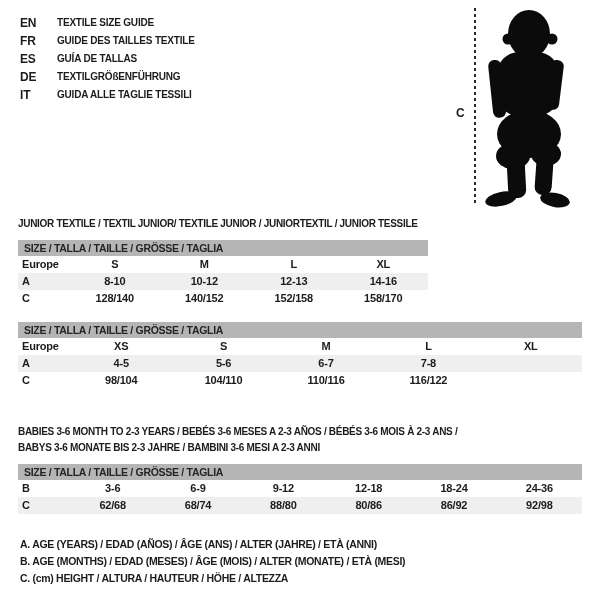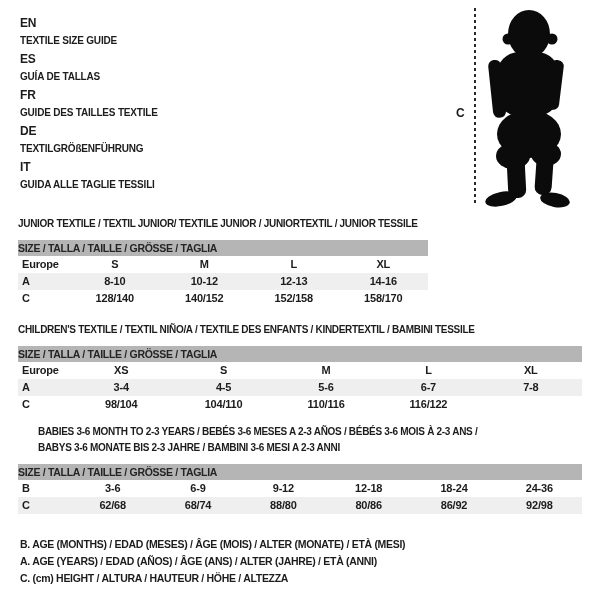--- a/index.html
+++ b/index.html
@@ -13,70 +13,70 @@
   html,body{width:600px;height:600px;}
   body{
     position:relative;
     background:var(--page-bg);
     font-family:"Liberation Sans","DejaVu Sans",sans-serif;
     color:var(--text);
     overflow:hidden;
   }
   
   .lang-list{position:absolute;left:20px;top:14px;}
-  .lang-row{display:flex;line-height:18px;flex-direction:column;}
+  .lang-row{display:flex;line-height:18px;}
   .lang-code{width:37px;font-size:12px;font-weight:700;letter-spacing:-0.2px;}
   .lang-label{font-size:10px;font-weight:700;letter-spacing:-0.2px;white-space:nowrap;}
   
   .dash-line{
     position:absolute;left:474px;top:8px;width:2px;height:198px;
     background:repeating-linear-gradient(to bottom,#2a2a2a 0 3px,transparent 3px 6px);
   }
   .c-label{position:absolute;left:456px;top:106px;font-size:12px;font-weight:700;}
   .baby-svg{position:absolute;left:483px;top:8px;width:90px;height:200px;}
   
   .tbl{position:absolute;left:18px;width:564px;}
   #table-0{top:216px;}
   #table-1{top:322px;}
   #table-2{top:424px;}
   .tbl-title{margin-bottom:8px;}
   .tbl-title-line{
     font-size:10px;font-weight:700;letter-spacing:-0.3px;
     line-height:16px;white-space:nowrap;
   }
-  #table-2 .tbl-title-line{white-space:normal;margin-left:20px;}
+  #table-2 .tbl-title-line{white-space:normal;}
   .size-bar{
     height:16px;line-height:16px;background:var(--bar-bg);
-    padding-left:0;font-size:10.5px;font-weight:700;letter-spacing:-0.3px;
+    padding-left:6px;font-size:10.5px;font-weight:700;letter-spacing:-0.3px;
     color:#242424;
   }
   #table-0 .size-bar, #table-0 .trow{width:410px;}
   .trow{display:grid;height:17px;line-height:17px;font-size:11px;font-weight:700;letter-spacing:-0.2px;}
   .trow.alt{background:var(--alt-bg);}
   .rlabel{padding-left:4px;text-align:left;}
   .cell{text-align:center;}
   
   .legend{position:absolute;left:20px;top:536px;}
   .legend-line{font-size:10.5px;font-weight:700;letter-spacing:-0.3px;line-height:17px;white-space:nowrap;}
 </style>
 </head>
 <body>
 
 <div class="lang-list" id="lang-list">
     <div class="lang-row">
       <span class="lang-code">EN</span>
       <span class="lang-label">TEXTILE SIZE GUIDE</span>
     </div>
     <div class="lang-row">
+      <span class="lang-code">FR</span>
+      <span class="lang-label">GUIDE DES TAILLES TEXTILE</span>
+    </div>
+    <div class="lang-row">
       <span class="lang-code">ES</span>
       <span class="lang-label">GUÍA DE TALLAS</span>
-    </div>
-    <div class="lang-row">
-      <span class="lang-code">FR</span>
-      <span class="lang-label">GUIDE DES TAILLES TEXTILE</span>
     </div>
     <div class="lang-row">
       <span class="lang-code">DE</span>
       <span class="lang-label">TEXTILGRÖßENFÜHRUNG</span>
     </div>
     <div class="lang-row">
       <span class="lang-code">IT</span>
       <span class="lang-label">GUIDA ALLE TAGLIE TESSILI</span>
     </div>
   </div>
@@ -131,36 +131,32 @@
         <span class="rlabel">C</span>
         <span class="cell">128/140</span>
         <span class="cell">140/152</span>
         <span class="cell">152/158</span>
         <span class="cell">158/170</span>
       </div>
     </div>
 </section>
 
 <section class="tbl" id="table-1">
-  <div class="tbl-title">
-      <div class="tbl-title-line">CHILDREN'S TEXTILE / TEXTIL NIÑO/A / TEXTILE DES ENFANTS / KINDERTEXTIL / BAMBINI TESSILE</div>
-    </div>
   <div class="size-bar">SIZE / TALLA / TAILLE / GRÖSSE / TAGLIA</div>
   <div>
       <div class="trow" style="grid-template-columns: 52px repeat(5, 1fr);">
         <span class="rlabel">Europe</span>
         <span class="cell">XS</span>
         <span class="cell">S</span>
         <span class="cell">M</span>
         <span class="cell">L</span>
         <span class="cell">XL</span>
       </div>
       <div class="trow alt" style="grid-template-columns: 52px repeat(5, 1fr);">
         <span class="rlabel">A</span>
-        <span class="cell">3-4</span>
         <span class="cell">4-5</span>
         <span class="cell">5-6</span>
         <span class="cell">6-7</span>
         <span class="cell">7-8</span>
       </div>
       <div class="trow" style="grid-template-columns: 52px repeat(5, 1fr);">
         <span class="rlabel">C</span>
         <span class="cell">98/104</span>
         <span class="cell">104/110</span>
         <span class="cell">110/116</span>
@@ -191,16 +187,16 @@
         <span class="cell">68/74</span>
         <span class="cell">88/80</span>
         <span class="cell">80/86</span>
         <span class="cell">86/92</span>
         <span class="cell">92/98</span>
       </div>
     </div>
 </section>
 
 <div class="legend" id="legend">
+    <div class="legend-line">A. AGE (YEARS) / EDAD (AÑOS) / ÂGE (ANS) / ALTER (JAHRE) / ETÀ (ANNI)</div>
     <div class="legend-line">B. AGE (MONTHS) / EDAD (MESES) / ÂGE (MOIS) / ALTER (MONATE) / ETÀ (MESI)</div>
-    <div class="legend-line">A. AGE (YEARS) / EDAD (AÑOS) / ÂGE (ANS) / ALTER (JAHRE) / ETÀ (ANNI)</div>
     <div class="legend-line">C. (cm) HEIGHT / ALTURA / HAUTEUR / HÖHE / ALTEZZA</div>
   </div>
 
 </body></html>

